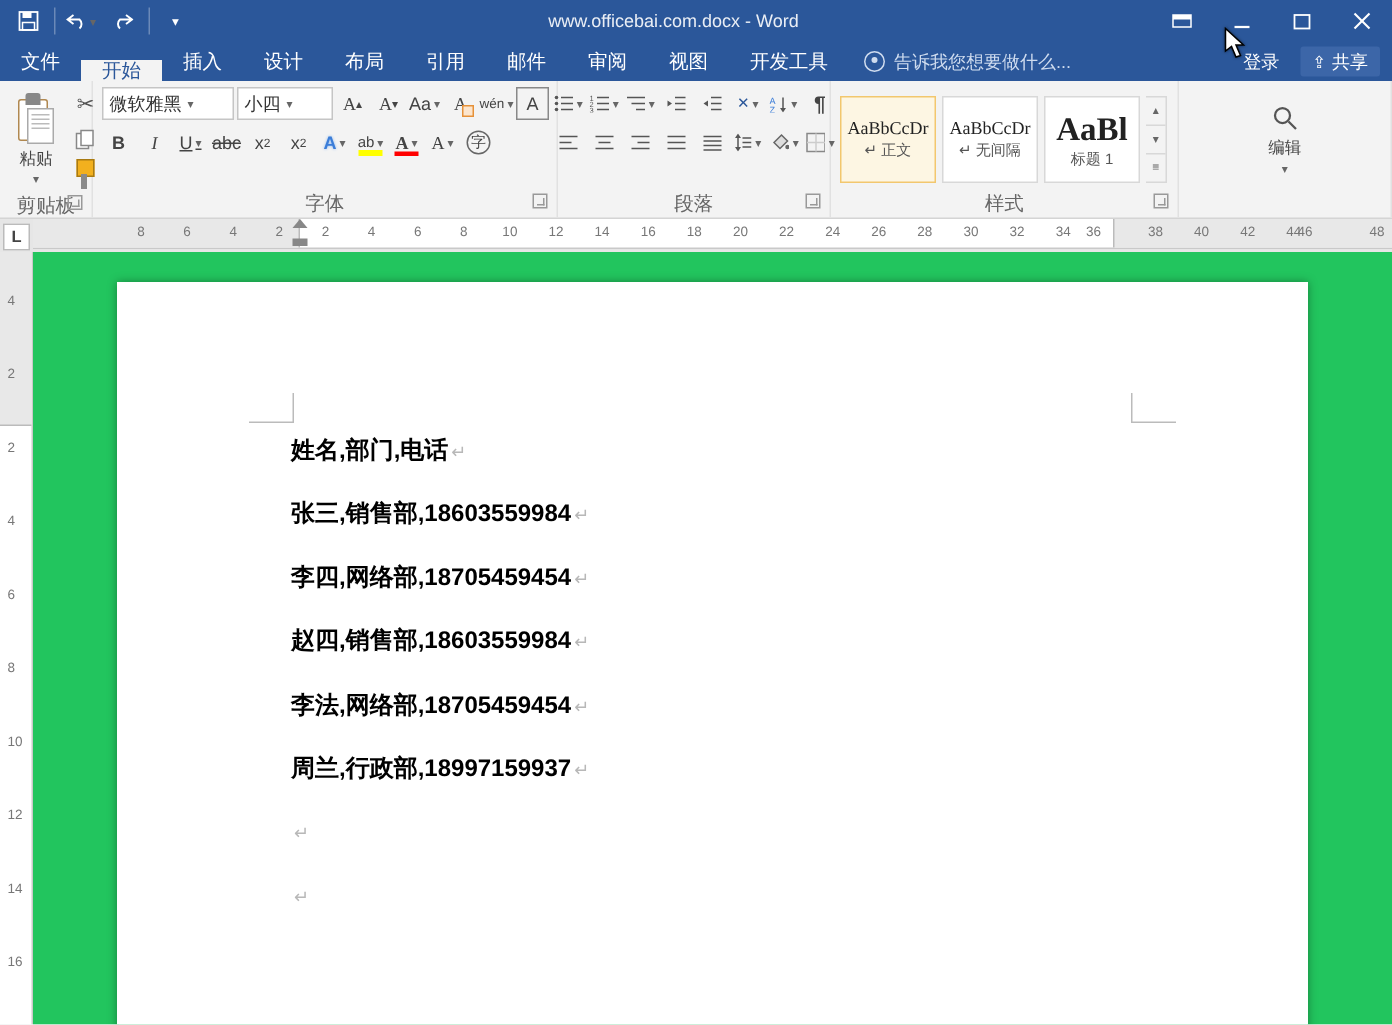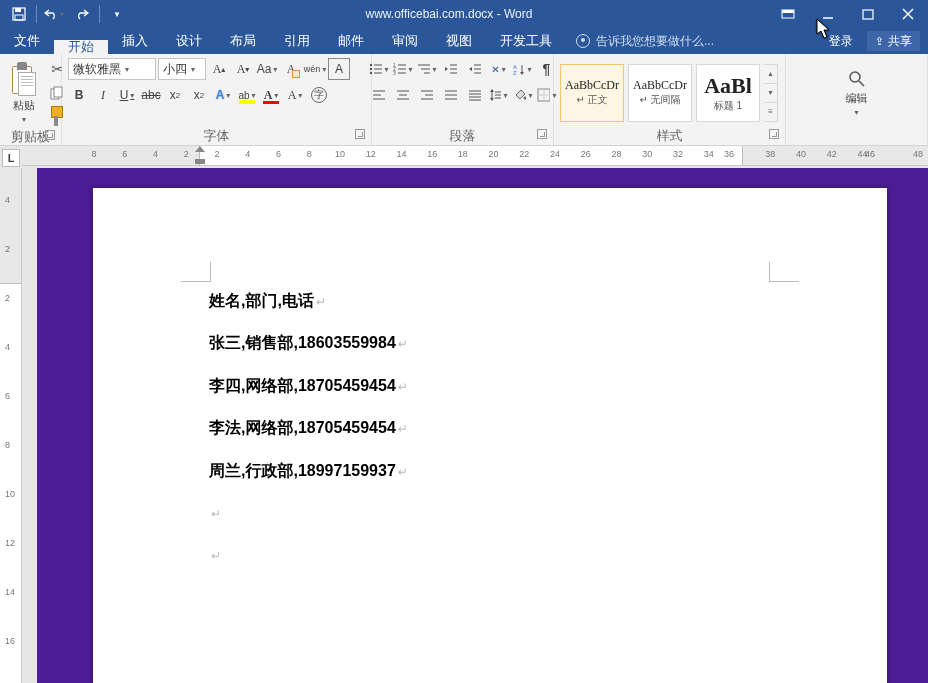--- a/index.html
+++ b/index.html
@@ -64,21 +64,21 @@
 .ruler-h .ind .top{width:0;height:0;border-left:5px solid transparent;border-right:5px solid transparent;border-bottom:6px solid #888;}
 .ruler-h .ind .bot{width:10px;height:5px;background:#888;margin-top:7px;}
 .tabstop{position:absolute;left:2px;top:149px;width:18px;height:18px;background:#fff;border:1px solid #bbb;display:flex;align-items:center;justify-content:center;font-size:11px;font-weight:bold;color:#444;}
 
 
 .ruler-v{position:absolute;left:0;top:168px;width:22px;bottom:0;background:#fff;border-right:1px solid #c9c9c9;}
 .ruler-v .shade-t{position:absolute;left:0;top:0;width:100%;height:116px;background:#e8e8e8;border-bottom:1px solid #bbb;}
 .ruler-v .num{position:absolute;left:5px;font-size:9px;color:#777;transform:translateY(-50%) rotate(0);}
 
 
-.docarea{position:absolute;left:22px;top:168px;right:0;bottom:0;background:#4c1d95;overflow:hidden;margin-left:15px;}
+.docarea{position:absolute;left:22px;top:168px;right:0;bottom:0;background:#22c55e;overflow:hidden;}
 .page{position:absolute;left:56px;top:20px;width:794px;min-height:1100px;background:#fff;box-shadow:0 0 6px rgba(0,0,0,.35);}
 .corner{position:absolute;width:30px;height:20px;}
 .corner::before{content:"";position:absolute;background:#bbb;}
 .corner.tl{left:88px;top:74px;}
 .corner.tl::before{left:0;bottom:0;width:30px;height:1px;}
 .corner.tl::after{content:"";position:absolute;left:29px;bottom:0;width:1px;height:20px;background:#bbb;}
 .corner.tr{right:88px;top:74px;}
 .corner.tr::before{right:0;bottom:0;width:30px;height:1px;}
 .corner.tr::after{content:"";position:absolute;right:29px;bottom:0;width:1px;height:20px;background:#bbb;}
 
@@ -203,21 +203,21 @@
     <div class="label"><span>剪贴板</span><span class="dlg"></span></div>
   </div>
 
   <div class="group" style="width:310px;">
     <div class="body col" style="gap:4px;align-items:flex-start;width:100%;">
       <div class="row">
         <div class="combo" style="width:88px;">
             <span>微软雅黑</span>
             <span class="arr">▾</span>
           </div>
-        <div class="combo" style="width:48px;">
+        <div class="combo" style="width:64px;">
             <span>小四</span>
             <span class="arr">▾</span>
           </div>
         <div class="sbtn" style="font-family:serif;">A<sup style="font-size:8px;">▴</sup></div>
         <div class="sbtn" style="font-family:serif;">A<sup style="font-size:8px;">▾</sup></div>
         <div class="sbtn dd">Aa</div>
         <div class="sbtn" style="position:relative;">
             <span style="font-family:serif;">A</span>
             <span style="position:absolute;right:1px;bottom:1px;width:8px;height:8px;background:#fce5cd;border:1px solid #e69138;"></span>
           </div>
@@ -470,20 +470,21 @@
   </div>
 
 <div class="docarea">
   <div class="page">
     <div class="corner tl"></div>
     <div class="corner tr"></div>
     <div class="content">
       <p><span>姓名,部门,电话</span><span class="ret">↵</span></p>
       <p><span>张三,销售部,18603559984</span><span class="ret">↵</span></p>
       <p><span>李四,网络部,18705459454</span><span class="ret">↵</span></p>
+      <p><span>赵四,销售部,18603559984</span><span class="ret">↵</span></p>
       <p><span>李法,网络部,18705459454</span><span class="ret">↵</span></p>
       <p><span>周兰,行政部,18997159937</span><span class="ret">↵</span></p>
       <p><span class="ret">↵</span></p>
       <p><span class="ret">↵</span></p>
     </div>
   </div>
 </div>
 
 <div class="cursor">
   <svg width="16" height="22" viewBox="0 0 16 22">

